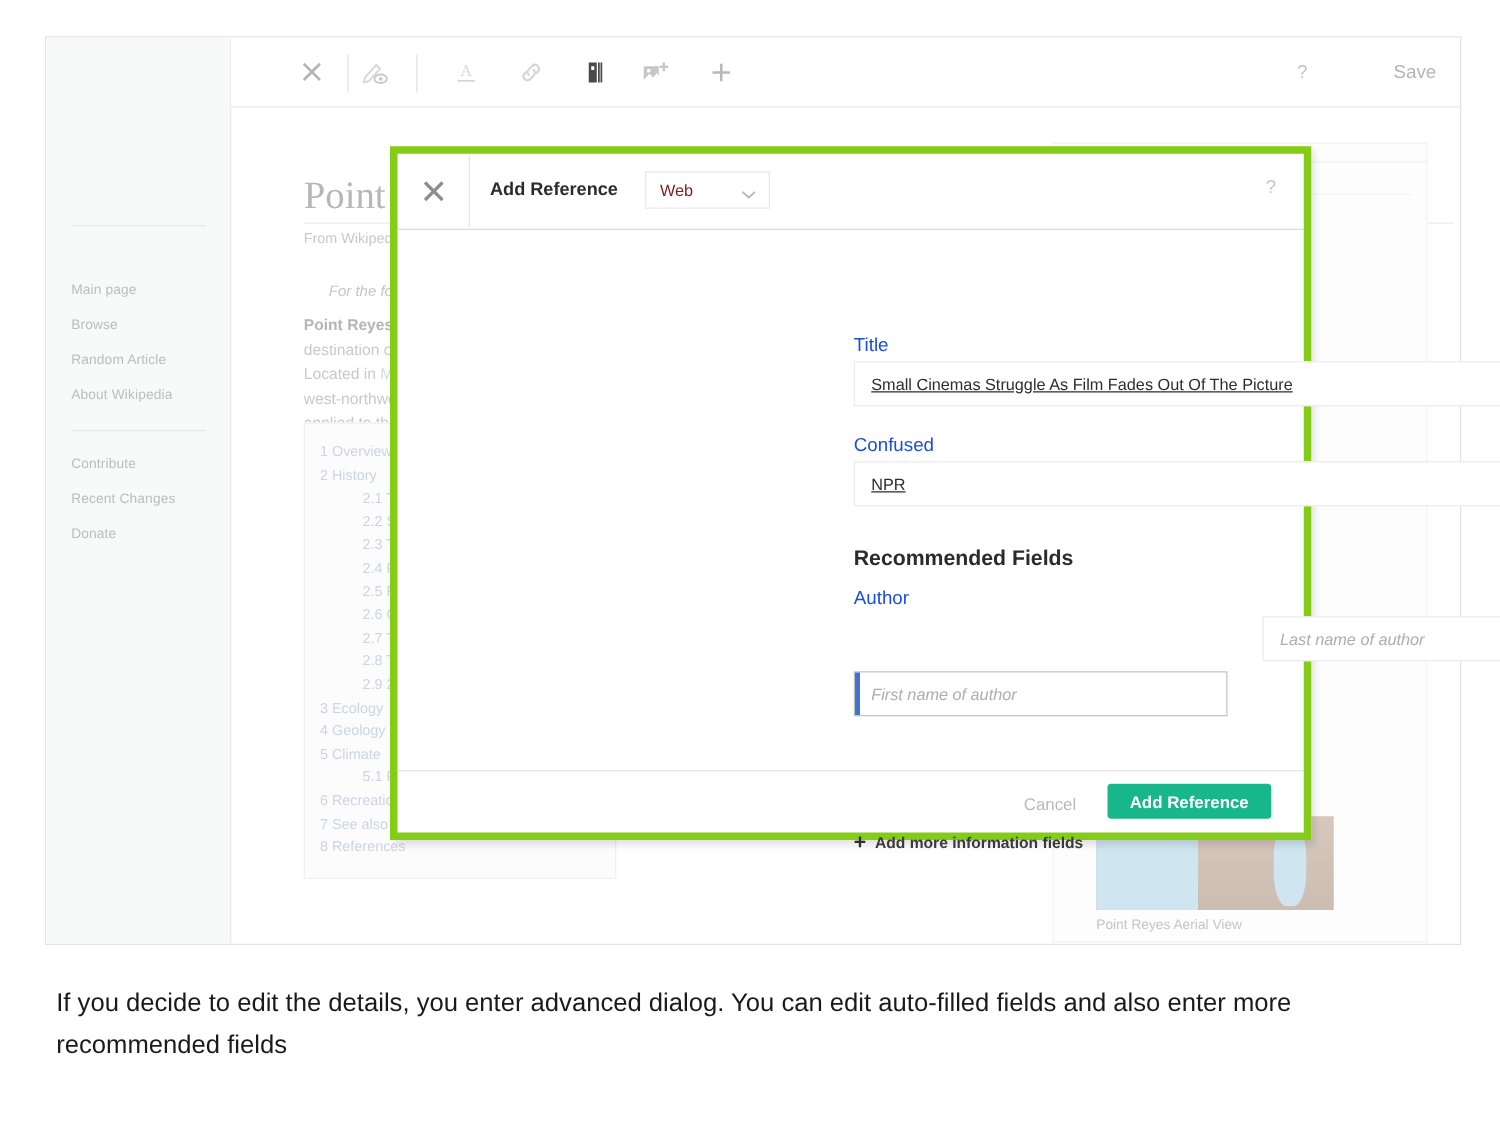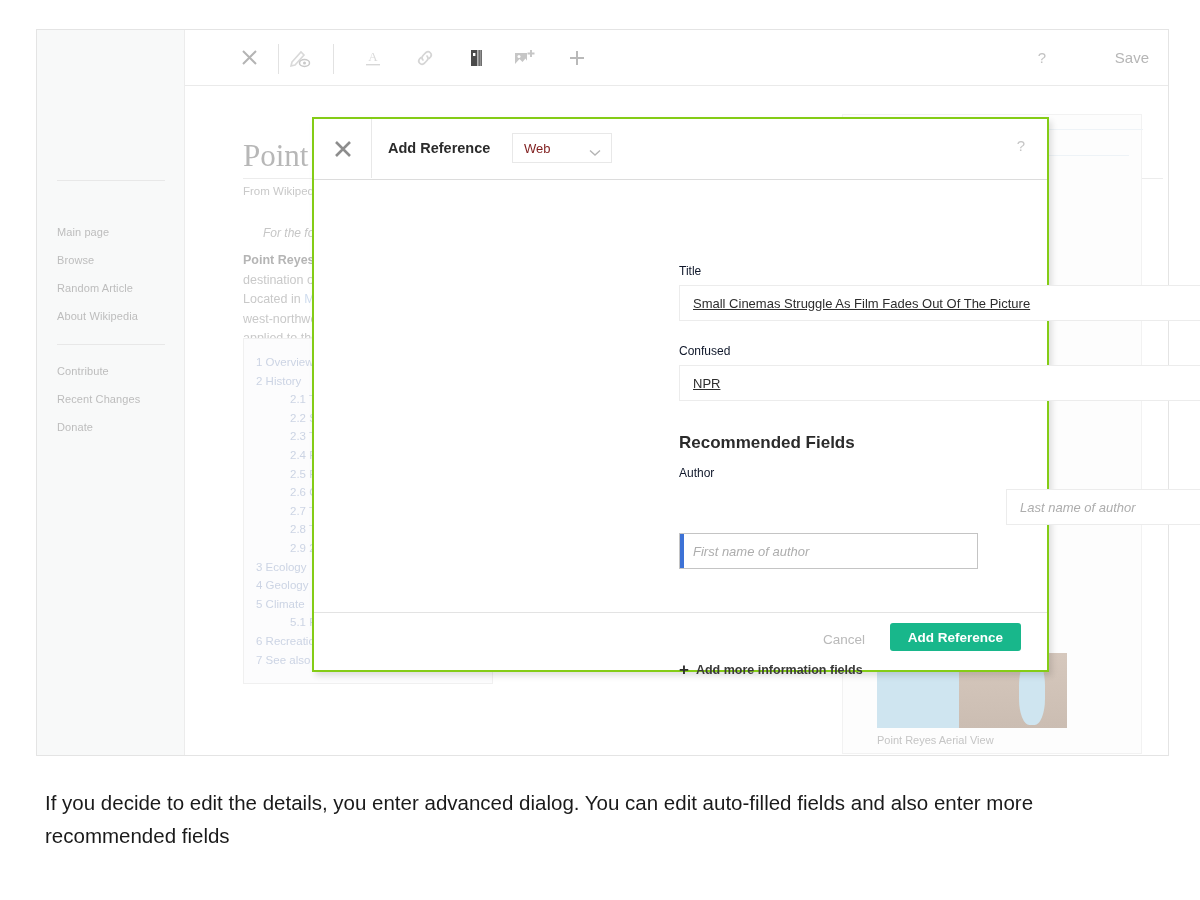--- a/index.html
+++ b/index.html
@@ -87,42 +87,42 @@
   }
   .ib-img .water{
     position:absolute;right:22px;top:6px;width:26px;height:66px;border-radius:40%;
     background:#cfe5f0;
   }
   .ib-cap{position:absolute;left:34px;top:619px;font-size:11px;color:#c5c5c5;white-space:nowrap;}
 
   
   .modal{
     position:absolute;left:312px;top:117px;width:737px;height:555px;
-    background:#ffffff;border:2px solid #84cc16;box-sizing:border-box;
+    background:#ffffff;border:6px solid #84cc16;box-sizing:border-box;
     box-shadow:3px 4px 6px rgba(0,0,0,.12);
   }
   .modal-head{position:relative;height:60px;border-bottom:1px solid #dcdcdc;}
   .modal-close{
     position:absolute;left:0;top:0;width:57px;height:59px;
     display:flex;align-items:center;justify-content:center;
     border-right:1px solid #e8e8e8;color:#8b8b8b;
   }
   .modal-title{
     position:absolute;left:74px;top:21px;font-size:14.5px;font-weight:bold;color:#2b2b2b;
   }
   .type-select{
     position:absolute;left:198px;top:14px;width:100px;height:30px;
     border:1px solid #e8e8e8;background:#fff;box-sizing:border-box;
   }
   .type-select .val{position:absolute;left:11px;top:7px;font-size:13px;color:#7f1d1d;}
   .type-select .chev{position:absolute;right:10px;top:9px;color:#b5b5b5;}
   .modal-help{position:absolute;right:22px;top:18px;font-size:15px;color:#c6c6c6;}
 
   .modal-body{position:relative;padding:0;height:433px;}
-  .fld-label{position:absolute;font-size:12px;color:#0f172a;}
+  .fld-label{position:absolute;font-size:15px;color:#1d4ed8;}
   .fld-head{position:absolute;font-size:17px;font-weight:bold;color:#2b2b2b;}
   .fld-input{
     position:absolute;height:36px;border:1px solid #ececec;background:#fff;
     box-sizing:border-box;display:flex;align-items:center;
   }
   .fld-input .txt{padding-left:13px;font-size:13px;color:#2d2d2d;text-decoration:underline;}
   .fld-input .ph{padding-left:13px;font-size:13px;color:#adadad;font-style:italic;}
   .fld-input.focused{border:1px solid #c4c4c4;margin-top:44px;}
   .caret{position:absolute;left:0;top:0;width:4px;height:34px;background:#3d72d6;}
   .add-more{
@@ -189,20 +189,21 @@
           <div class="toc-item l2">2.6 Confused land claims</div>
           <div class="toc-item l2">2.7 The Shafter brothers</div>
           <div class="toc-item l2">2.8 The town of Olema</div>
           <div class="toc-item l2">2.9 20th century</div>
           <div class="toc-item">3 Ecology</div>
           <div class="toc-item">4 Geology</div>
           <div class="toc-item">5 Climate</div>
           <div class="toc-item l2">5.1 Fog</div>
           <div class="toc-item">6 Recreation</div>
           <div class="toc-item">7 See also</div>
+          <div class="toc-item">8 References</div>
         </div>
 
       <div class="infobox">
         <div class="ib-line" style="left:0;top:14px;width:300px;"></div>
         <div class="ib-line" style="left:14px;top:40px;width:120px;"></div>
         <div class="ib-line" style="left:160px;top:40px;width:126px;"></div>
         <div class="ib-img">
           <div class="water"></div>
         </div>
         <div class="ib-cap">Point Reyes Aerial View</div>

